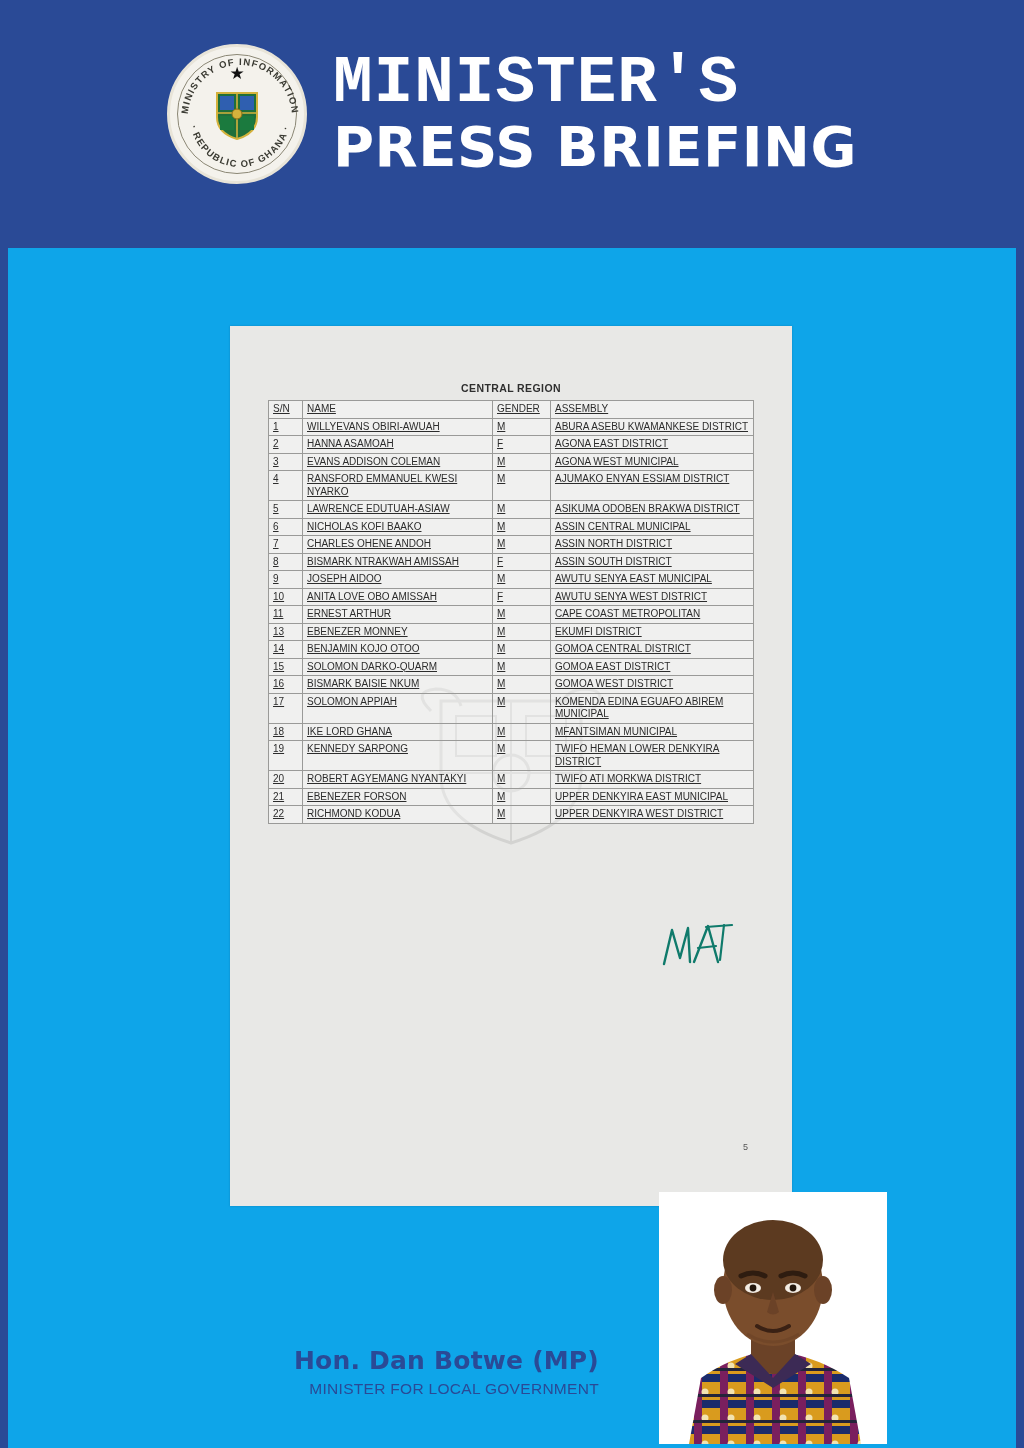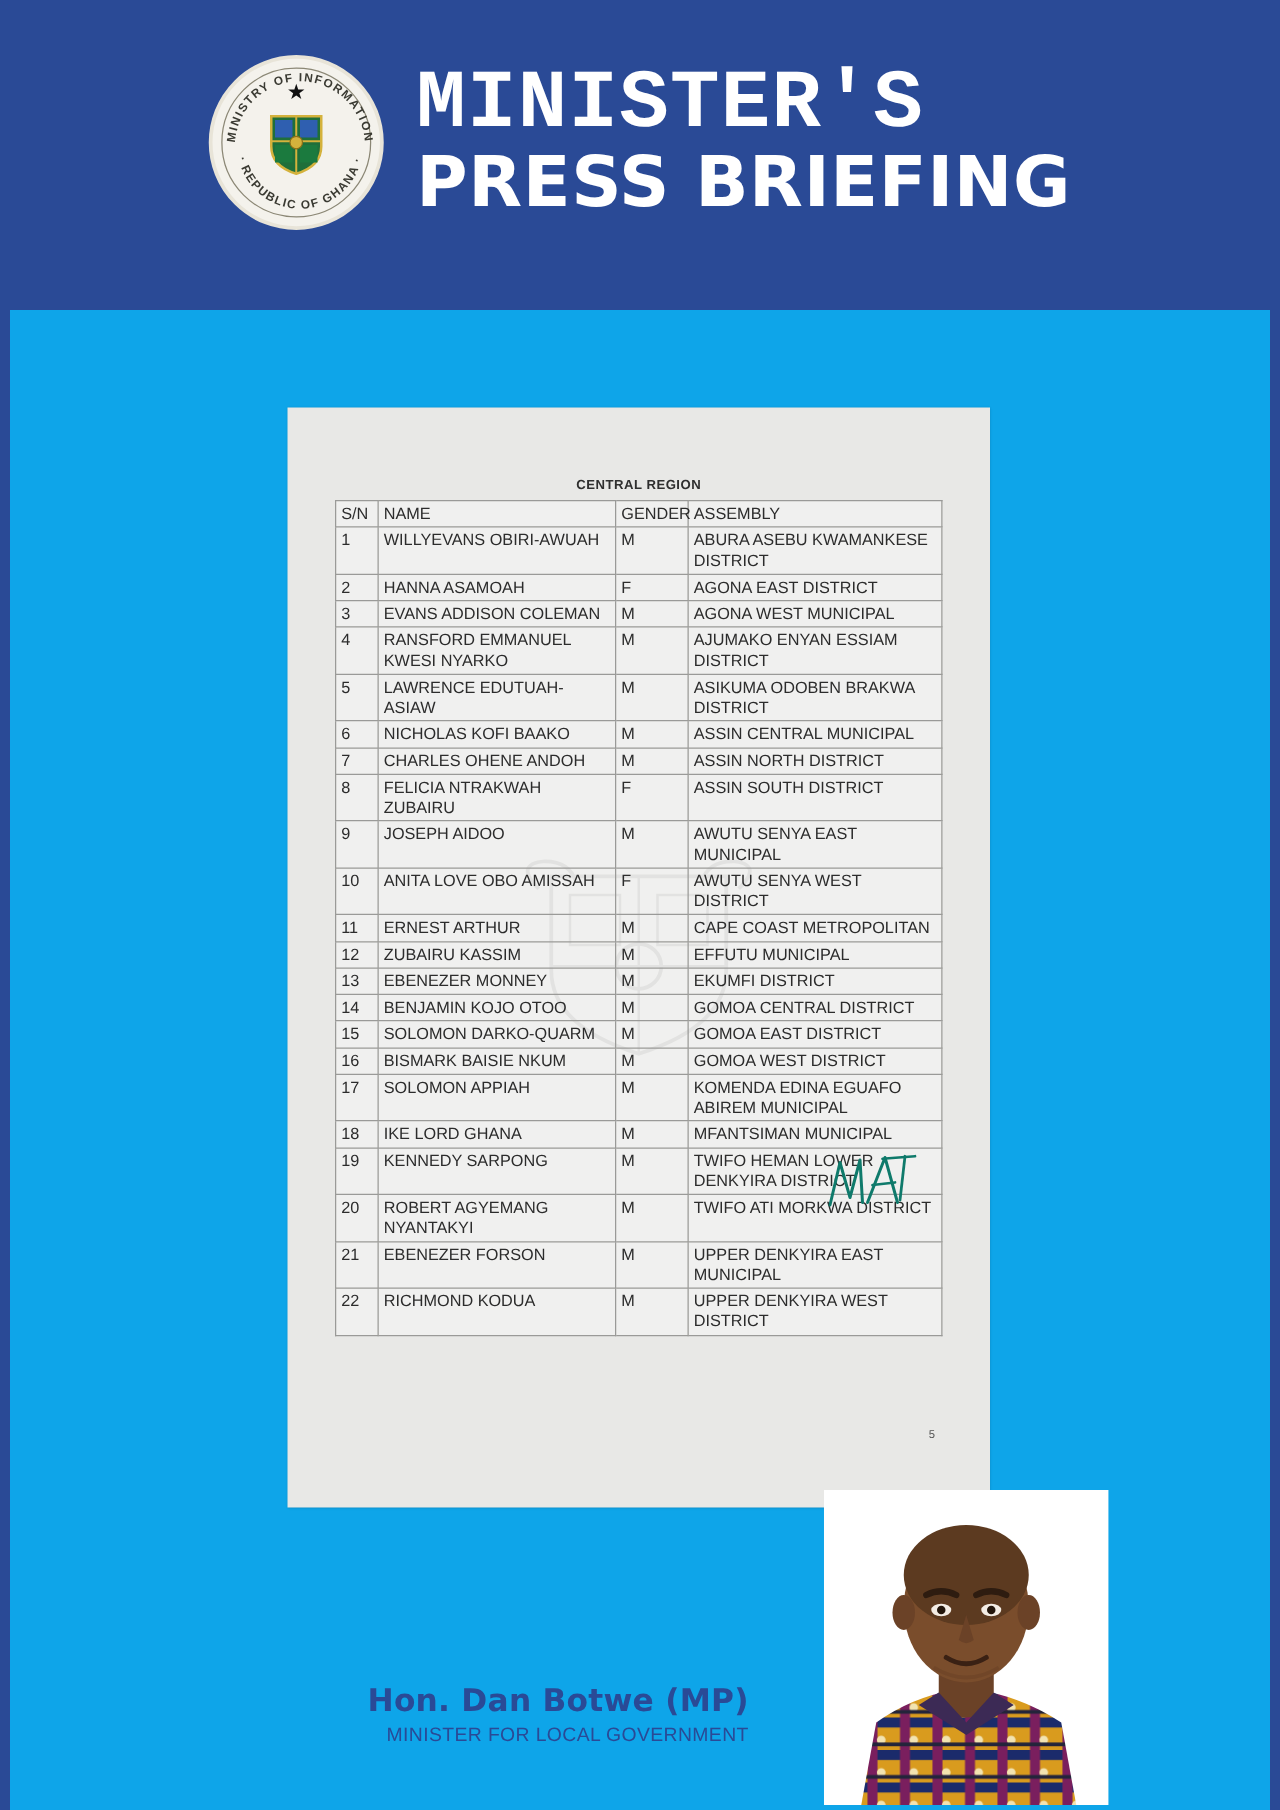--- a/index.html
+++ b/index.html
@@ -125,23 +125,24 @@
     font-weight: bold;
     color: #2f2f2f;
     letter-spacing: 0.4px;
     margin-bottom: 6px;
     font-family: "Liberation Sans", sans-serif;
   }
   table.roster {
     width: 100%;
     border-collapse: collapse;
     table-layout: fixed;
-    font-size: 13px;
+    font-size: 10px;
     color: #2c2c2c;
     background: rgba(255,255,255,0.35);
+    text-decoration: underline;
   }
   table.roster th, table.roster td {
     border: 1px solid #9a9a98;
     padding: 2px 4px;
     vertical-align: top;
     line-height: 1.25;
     font-weight: normal;
     text-align: left;
   }
   table.roster th { font-weight: normal; }
@@ -304,47 +305,41 @@
                 <td>ASSIN CENTRAL MUNICIPAL</td>
               </tr>
               <tr>
                 <td class="sn">7</td>
                 <td>CHARLES OHENE ANDOH</td>
                 <td class="gender">M</td>
                 <td>ASSIN NORTH DISTRICT</td>
               </tr>
               <tr>
                 <td class="sn">8</td>
-                <td>FELICIA NTRAKWAH ZUBAIRU</td>
+                <td>BISMARK NTRAKWAH AMISSAH</td>
                 <td class="gender">F</td>
                 <td>ASSIN SOUTH DISTRICT</td>
               </tr>
               <tr>
                 <td class="sn">9</td>
                 <td>JOSEPH AIDOO</td>
                 <td class="gender">M</td>
                 <td>AWUTU SENYA EAST MUNICIPAL</td>
               </tr>
               <tr>
                 <td class="sn">10</td>
                 <td>ANITA LOVE OBO AMISSAH</td>
                 <td class="gender">F</td>
                 <td>AWUTU SENYA WEST DISTRICT</td>
               </tr>
               <tr>
                 <td class="sn">11</td>
                 <td>ERNEST ARTHUR</td>
                 <td class="gender">M</td>
                 <td>CAPE COAST METROPOLITAN</td>
-              </tr>
-              <tr>
-                <td class="sn">12</td>
-                <td>ZUBAIRU KASSIM</td>
-                <td class="gender">M</td>
-                <td>EFFUTU  MUNICIPAL</td>
               </tr>
               <tr>
                 <td class="sn">13</td>
                 <td>EBENEZER MONNEY</td>
                 <td class="gender">M</td>
                 <td>EKUMFI DISTRICT</td>
               </tr>
               <tr>
                 <td class="sn">14</td>
                 <td>BENJAMIN KOJO OTOO</td>

